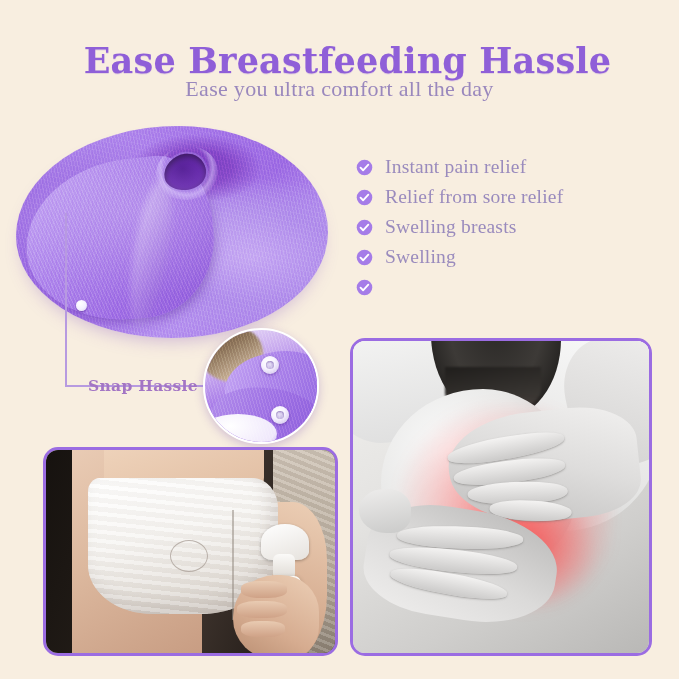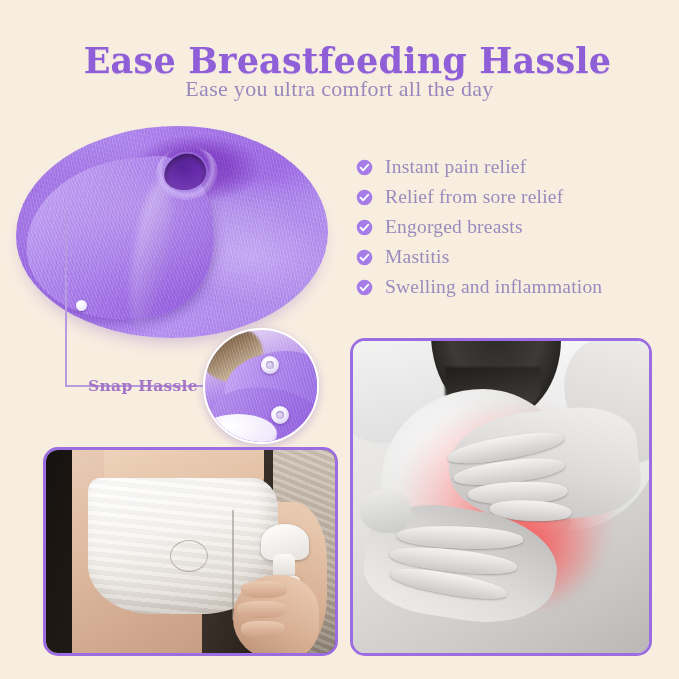--- a/index.html
+++ b/index.html
@@ -271,35 +271,34 @@
         <circle cx="12" cy="12" r="11" fill="#a57ce8"></circle>
         <path d="M6.4 12.3l3.6 3.6 7.4-7.8" fill="none" stroke="#ffffff" stroke-width="2.6" stroke-linecap="round" stroke-linejoin="round"></path>
       </svg>
       <span class="b-txt">Relief from sore relief</span>
     </div>
     <div class="b-row">
       <svg class="b-ico" viewBox="0 0 24 24">
         <circle cx="12" cy="12" r="11" fill="#a57ce8"></circle>
         <path d="M6.4 12.3l3.6 3.6 7.4-7.8" fill="none" stroke="#ffffff" stroke-width="2.6" stroke-linecap="round" stroke-linejoin="round"></path>
       </svg>
-      <span class="b-txt">Engorged breasts</span>
-    </div>
-    <div class="b-row">
-      <svg class="b-ico" viewBox="0 0 24 24">
-        <circle cx="12" cy="12" r="11" fill="#a57ce8"></circle>
-        <path d="M6.4 12.3l3.6 3.6 7.4-7.8" fill="none" stroke="#ffffff" stroke-width="2.6" stroke-linecap="round" stroke-linejoin="round"></path>
-      </svg>
-      <span class="b-txt">Mastitis</span>
-    </div>
-    <div class="b-row">
-      <svg class="b-ico" viewBox="0 0 24 24">
-        <circle cx="12" cy="12" r="11" fill="#a57ce8"></circle>
-        <path d="M6.4 12.3l3.6 3.6 7.4-7.8" fill="none" stroke="#ffffff" stroke-width="2.6" stroke-linecap="round" stroke-linejoin="round"></path>
-      </svg>
-      <span class="b-txt">Swelling and inflammation</span>
+      <span class="b-txt">Swelling breasts</span>
+    </div>
+    <div class="b-row">
+      <svg class="b-ico" viewBox="0 0 24 24">
+        <circle cx="12" cy="12" r="11" fill="#a57ce8"></circle>
+        <path d="M6.4 12.3l3.6 3.6 7.4-7.8" fill="none" stroke="#ffffff" stroke-width="2.6" stroke-linecap="round" stroke-linejoin="round"></path>
+      </svg>
+      <span class="b-txt">Swelling</span>
+    </div>
+    <div class="b-row">
+      <svg class="b-ico" viewBox="0 0 24 24">
+        <circle cx="12" cy="12" r="11" fill="#a57ce8"></circle>
+        <path d="M6.4 12.3l3.6 3.6 7.4-7.8" fill="none" stroke="#ffffff" stroke-width="2.6" stroke-linecap="round" stroke-linejoin="round"></path>
+      </svg>
     </div>
   </div>
 
   <div class="pad-wrap">
     <div class="pad">
       <div class="pad-flap"></div>
       <div class="pad-seam"></div>
       <div class="pad-hole-rim"></div>
       <div class="pad-hole"></div>
       <div class="pad-snap"></div>

